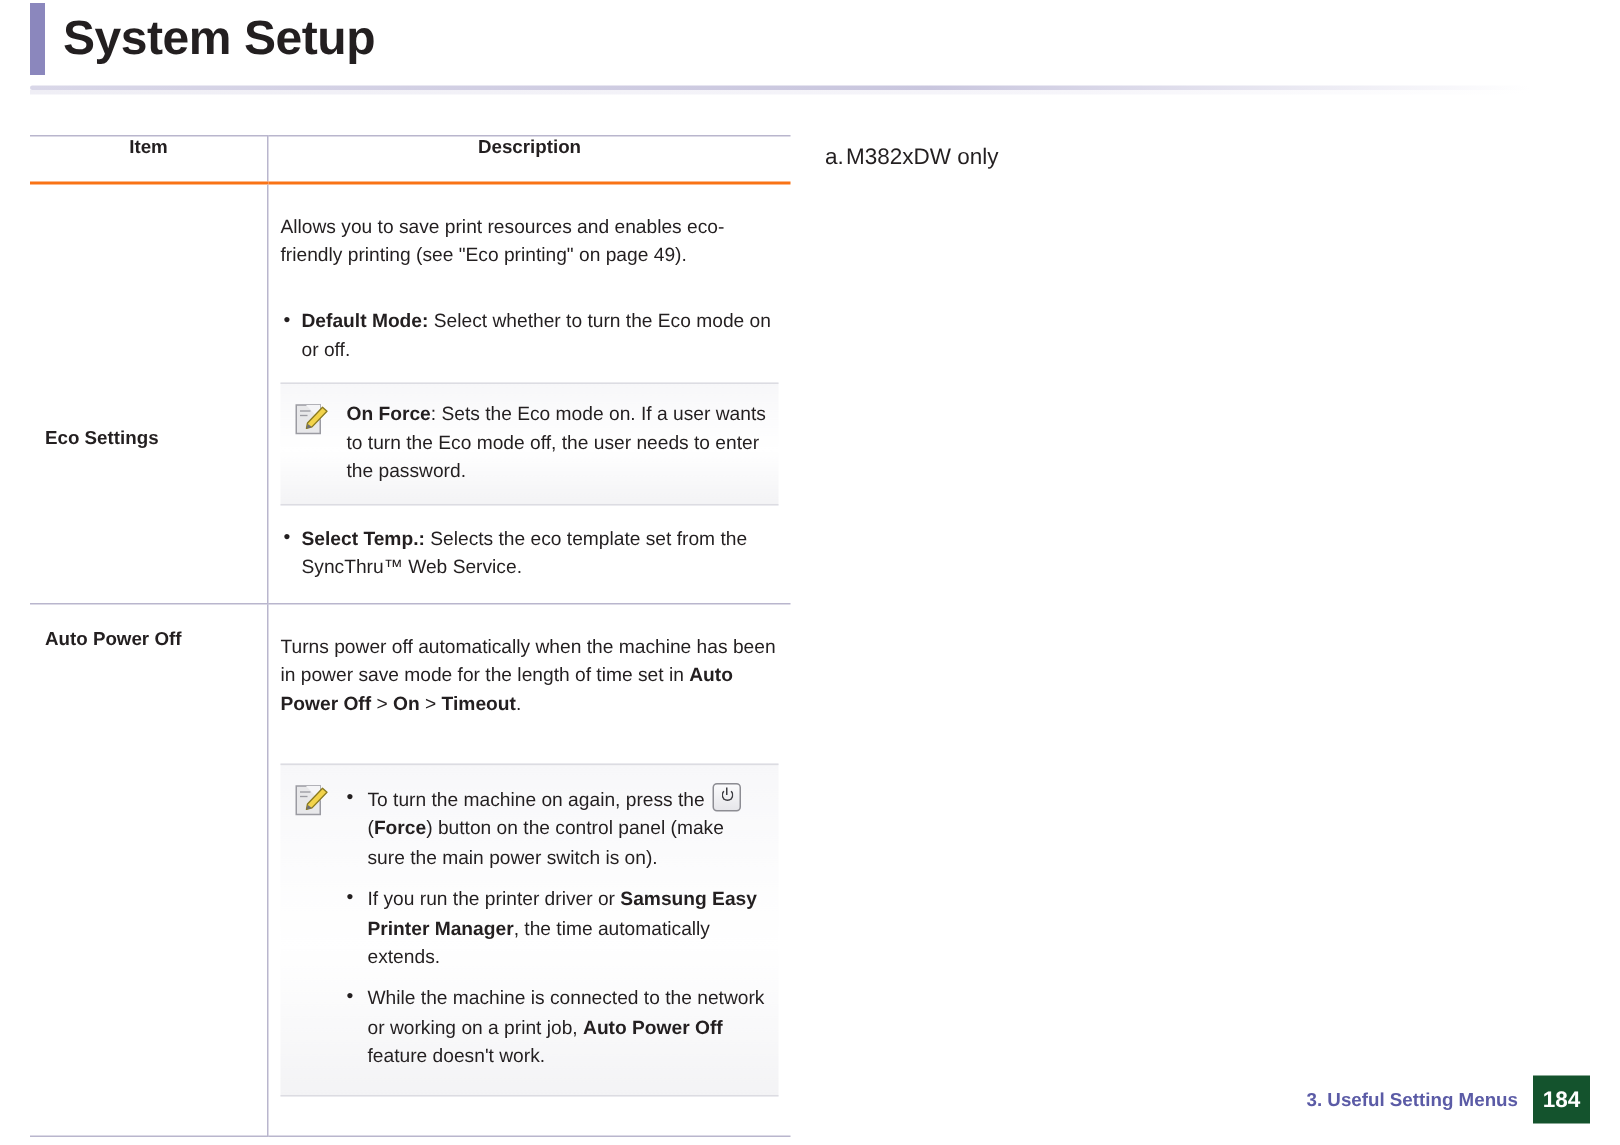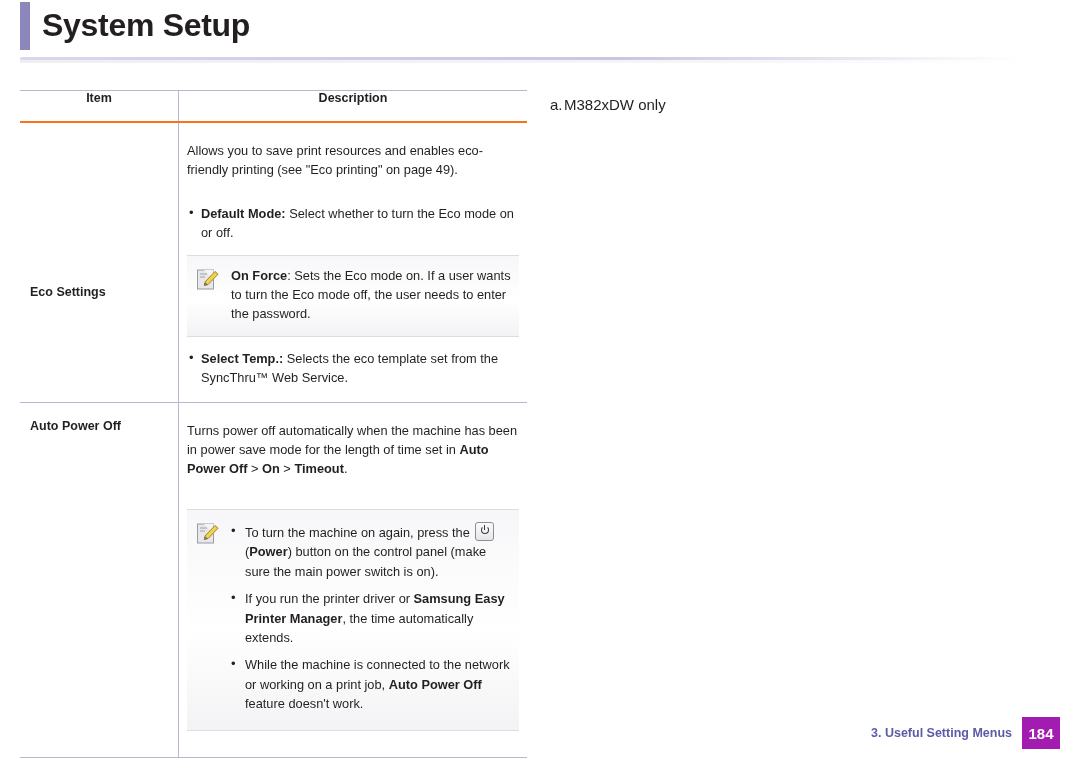--- a/index.html
+++ b/index.html
@@ -218,21 +218,21 @@
     display: flex;
     align-items: center;
   }
   .footer-text {
     font-size: 12.5px;
     font-weight: bold;
     color: #5b5ba6;
     margin-right: 10px;
   }
   .footer-page {
-    background: #a21caf;
+    background: #14532d;
     color: #ffffff;
     font-size: 15px;
     font-weight: bold;
     width: 38px;
     height: 32px;
     display: flex;
     align-items: center;
     justify-content: center;
     text-align: right;
   }
@@ -299,21 +299,21 @@
               <rect x="1.5" y="2" width="16" height="19" fill="#e8e8ea" stroke="#9b9ba2" stroke-width="1"></rect>
               <path d="M8 2 L17.5 2 L17.5 12 Z" fill="#f5f5f7"></path>
               <path d="M9 14 L19 3.5 L22 6.2 L12 16.6 L8.3 17.6 Z" fill="#f2d34a" stroke="#8a7a20" stroke-width="0.9" stroke-linejoin="round"></path>
               <path d="M8.3 17.6 L9.2 14.6 L12 16.6 Z" fill="#6f6f74"></path>
               <line x1="4" y1="6" x2="11" y2="6" stroke="#9b9ba2" stroke-width="0.9"></line>
               <line x1="4" y1="9" x2="9" y2="9" stroke="#9b9ba2" stroke-width="0.9"></line>
             </svg>
           </span>
           <div class="note-bullets">
             <div class="nb">
-              <span>To turn the machine on again, press the </span><span class="power-glyph"></span><span>(</span><span class="b">Power</span><span>) button on the control panel (make sure the main power switch is on).</span>
+              <span>To turn the machine on again, press the </span><span class="power-glyph"></span><span>(</span><span class="b">Force</span><span>) button on the control panel (make sure the main power switch is on).</span>
             </div>
             <div class="nb">
               <span>If you run the printer driver or </span><span class="b">Samsung Easy Printer Manager</span><span>, the time automatically extends.</span>
             </div>
             <div class="nb">
               <span>While the machine is connected to the network or working on a print job, </span><span class="b">Auto Power Off</span><span> feature doesn't work.</span>
             </div>
           </div>
         </div>
       </td>

